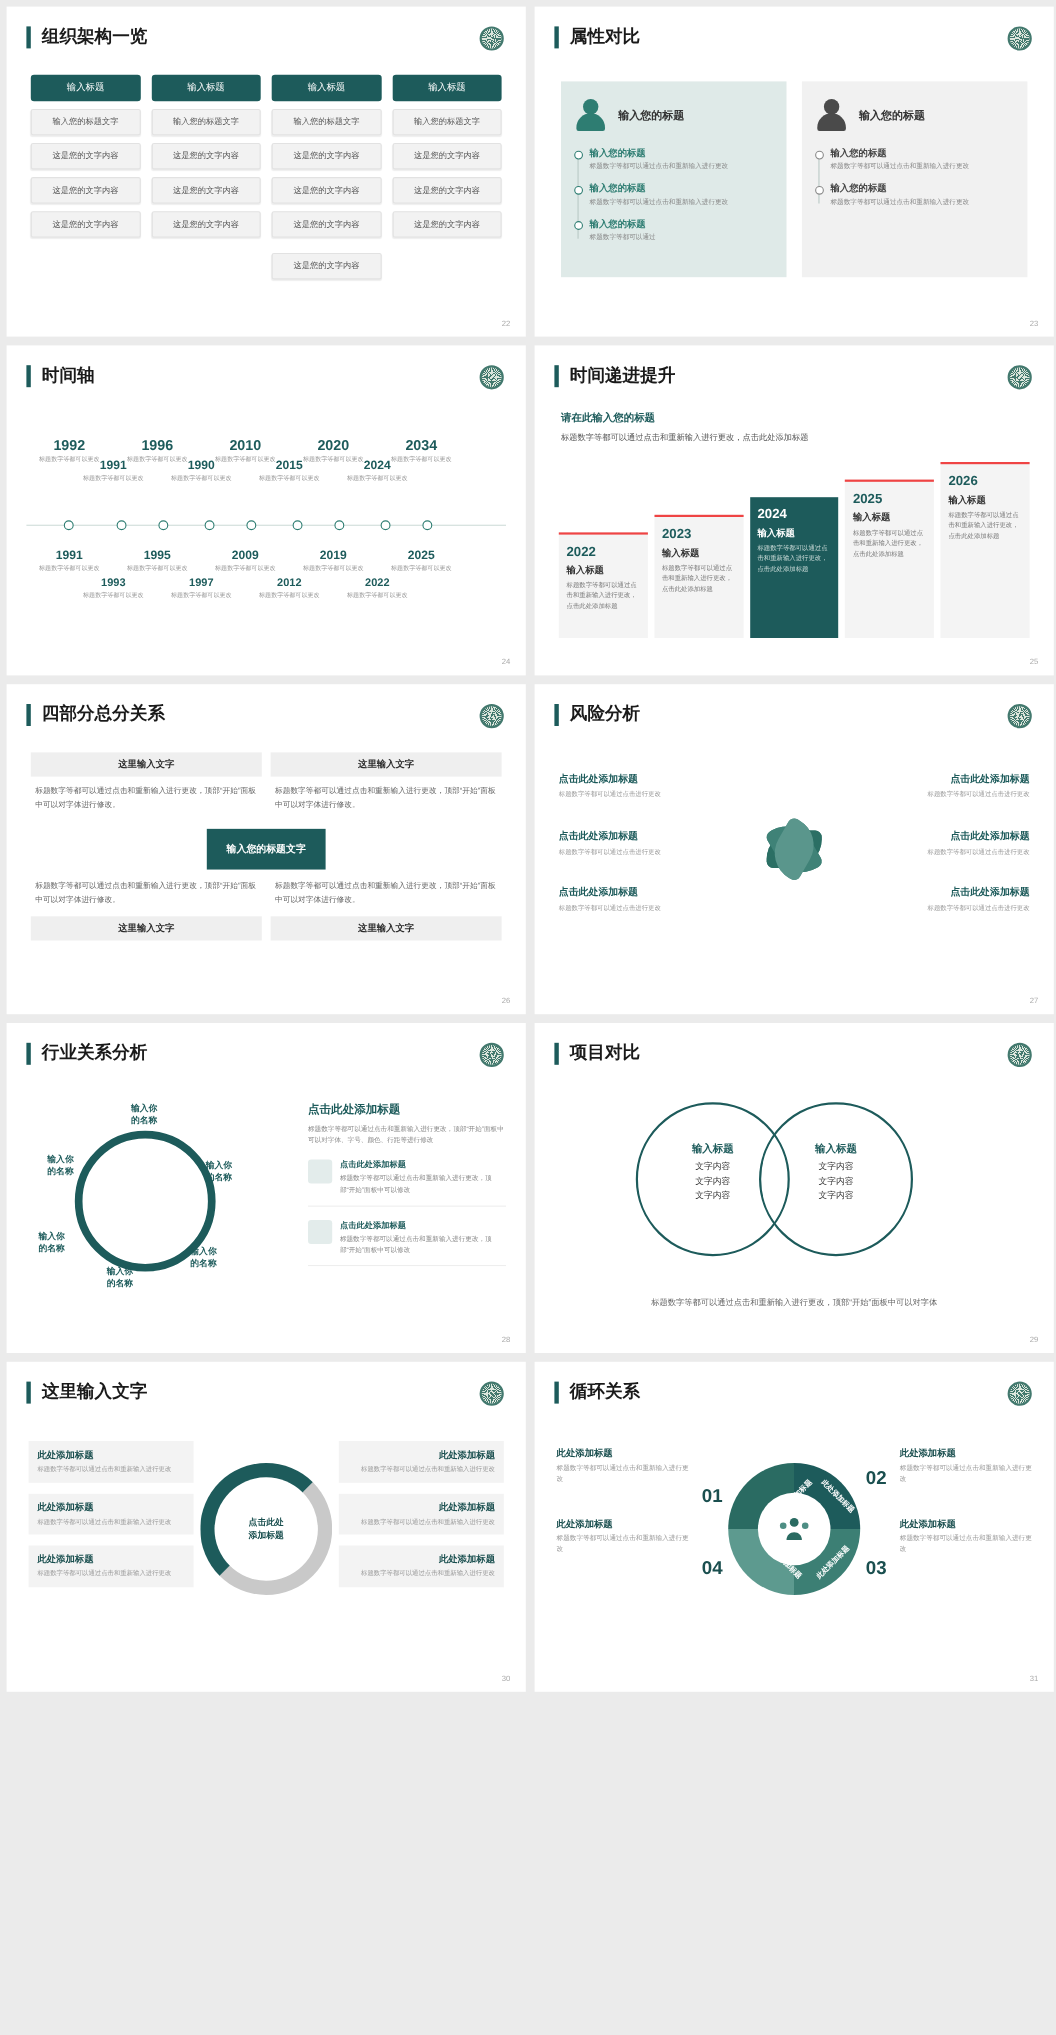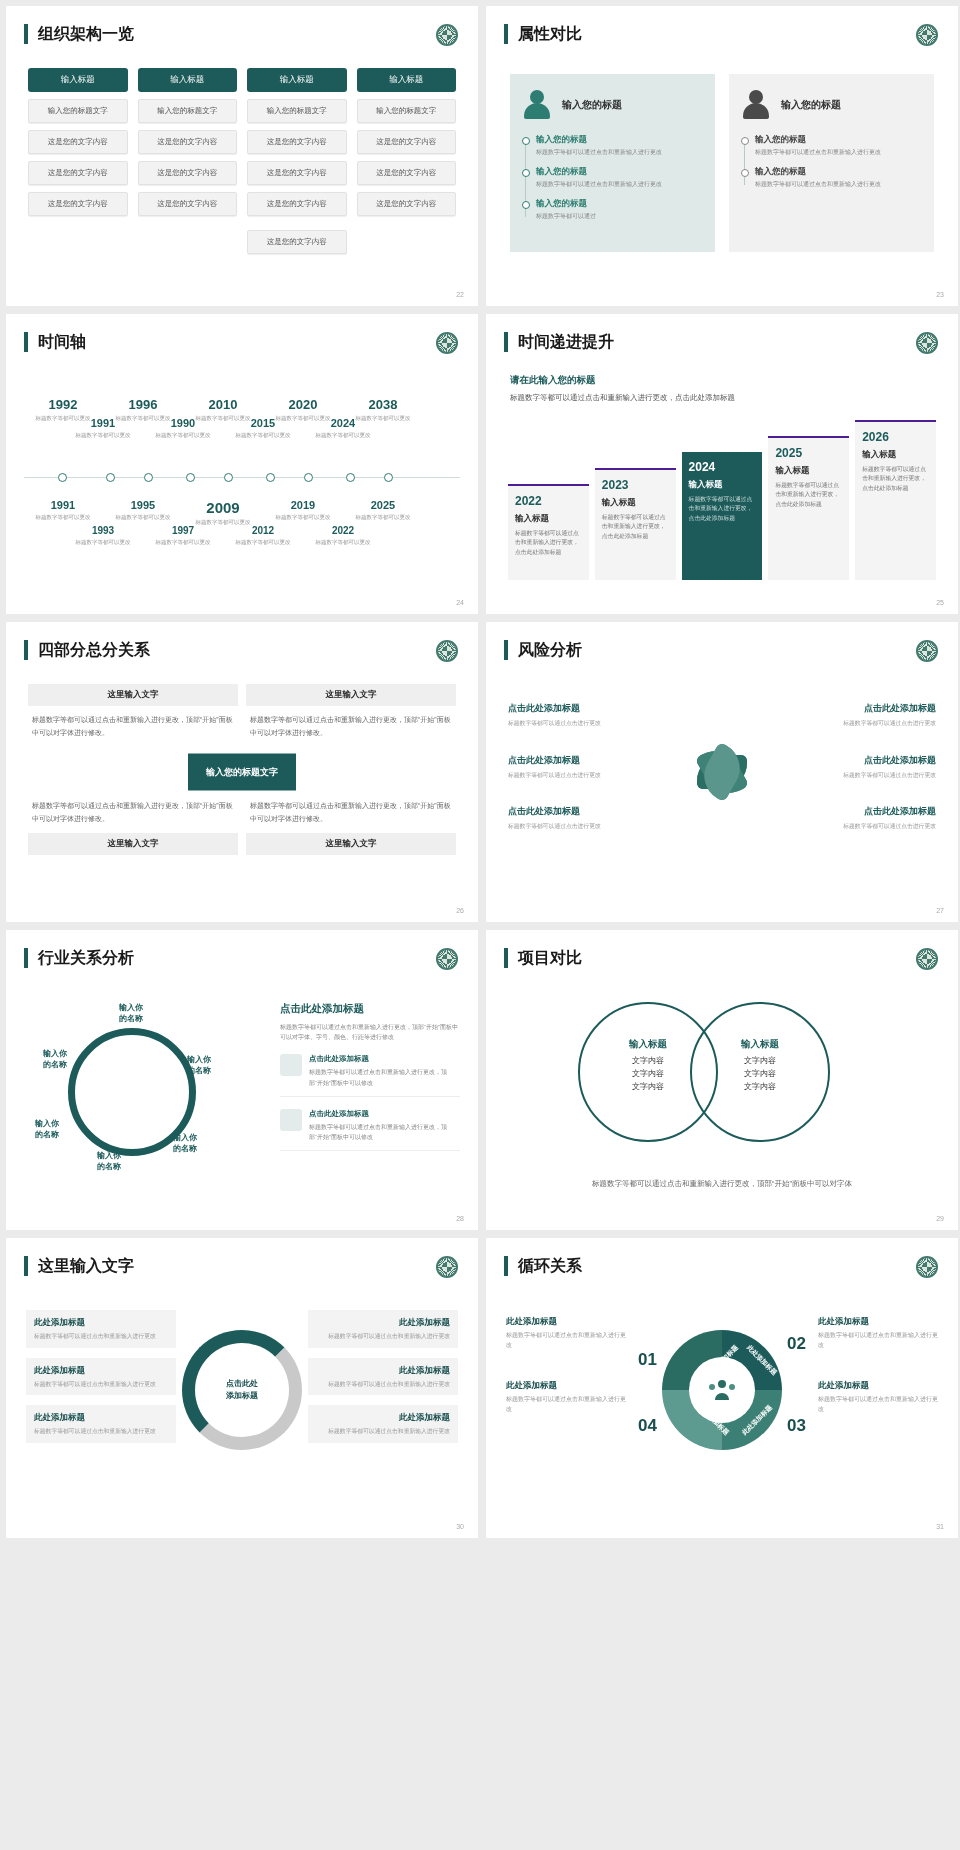--- a/index.html
+++ b/index.html
@@ -95,21 +95,21 @@
 
   
   .lead { position:absolute; top:60px; left:24px; }
   .lead h4{ font-size:9.5px; color:#1d5b5b; font-weight:bold; margin-bottom:5px;}
   .lead p{ font-size:7.5px; color:#555; line-height:1.7; }
   .steps { position:absolute; bottom:34px; left:22px; right:22px; display:flex; align-items:flex-end; gap:6px; }
   .step { flex:1; padding:8px 7px; }
   .step .yy { font-size:12px; font-weight:bold; color:#1d5b5b; margin-bottom:5px;}
   .step .hh { font-size:8.5px; font-weight:bold; margin-bottom:4px;}
   .step .pp { font-size:5.8px; line-height:1.6; color:#777;}
-  .step.light { background:#f4f4f4; border-top:2px solid #4c1d95;}
+  .step.light { background:#f4f4f4; border-top:2px solid #ef4444;}
   .step.dark { background:#1d5b5b;}
   .step.dark .yy,.step.dark .hh{color:#fff;}
   .step.dark .pp{color:#cfdedb;}
 
   
   .quad { position:absolute; top:62px; left:22px; right:22px; bottom:30px; display:grid; grid-template-columns:1fr 1fr; gap:8px;}
   .qcell { position:relative; }
   .qbar { background:#efefef; text-align:center; font-size:8.5px; font-weight:bold; color:#2a2a2a; padding:5px;}
   .qtxt { font-size:7px; color:#666; line-height:1.8; padding:8px 4px;}
   .qcenter {
@@ -292,21 +292,21 @@
       </div>
       <div class="yr" style="left:178px; top:-2px;">
         <div class="y">2010</div>
         <div class="d">标题数字等都可以更改</div>
       </div>
       <div class="yr" style="left:258px; top:-2px;">
         <div class="y">2020</div>
         <div class="d">标题数字等都可以更改</div>
       </div>
       <div class="yr" style="left:338px; top:-2px;">
-        <div class="y">2038</div>
+        <div class="y">2034</div>
         <div class="d">标题数字等都可以更改</div>
       </div>
 
       <div class="yr" style="left:58px; top:18px;">
         <div class="y" style="font-size:11px">1991</div>
         <div class="d">标题数字等都可以更改</div>
       </div>
       <div class="yr" style="left:138px; top:18px;">
         <div class="y" style="font-size:11px">1990</div>
         <div class="d">标题数字等都可以更改</div>
@@ -322,21 +322,21 @@
 
       <div class="yr" style="left:18px; top:100px;">
         <div class="y" style="font-size:11px">1991</div>
         <div class="d">标题数字等都可以更改</div>
       </div>
       <div class="yr" style="left:98px; top:100px;">
         <div class="y" style="font-size:11px">1995</div>
         <div class="d">标题数字等都可以更改</div>
       </div>
       <div class="yr" style="left:178px; top:100px;">
-        <div class="y" style="font-size:15px">2009</div>
+        <div class="y" style="font-size:11px">2009</div>
         <div class="d">标题数字等都可以更改</div>
       </div>
       <div class="yr" style="left:258px; top:100px;">
         <div class="y" style="font-size:11px">2019</div>
         <div class="d">标题数字等都可以更改</div>
       </div>
       <div class="yr" style="left:338px; top:100px;">
         <div class="y" style="font-size:11px">2025</div>
         <div class="d">标题数字等都可以更改</div>
       </div>

